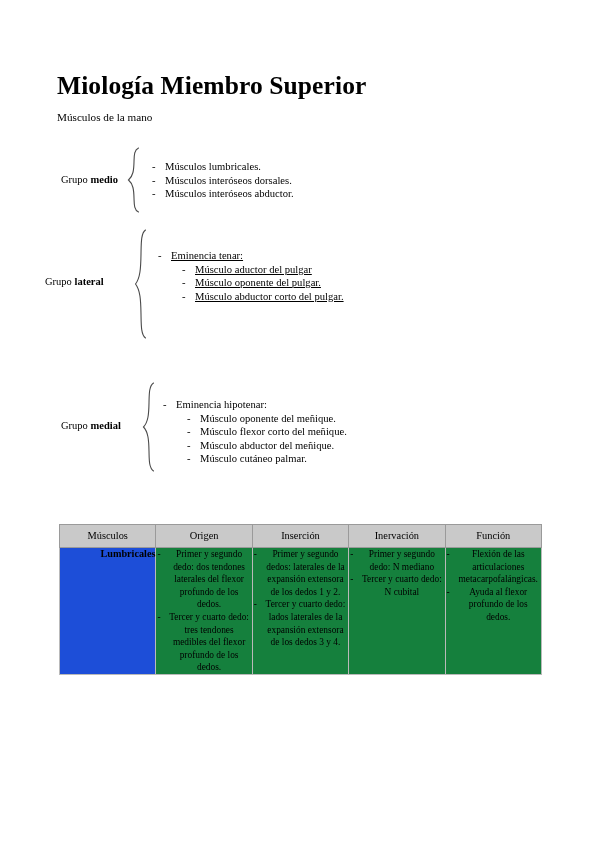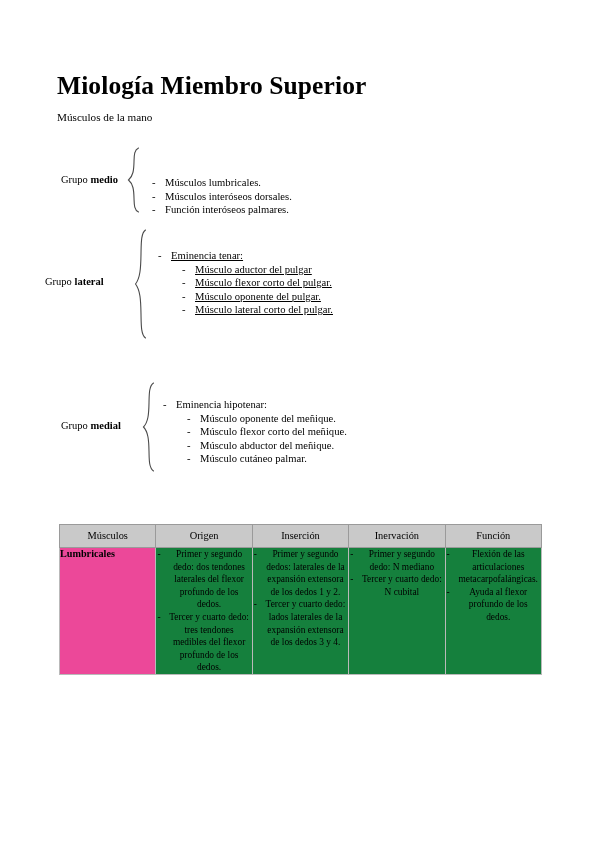--- a/index.html
+++ b/index.html
@@ -103,22 +103,22 @@
     background: #c9c9c9;
     text-align: center;
     font-size: 10.4px;
     font-weight: normal;
     height: 22px;
     line-height: 22px;
     padding: 0 2px;
     border-color: #9a9a9a;
   }
   td.rowhead {
-    background: #ec4899;
-    text-align: left;
+    background: #1d4ed8;
+    text-align: right;
     font-size: 10.2px;
     font-weight: bold;
     padding-top: 7px;
   }
   td.cell {
     background: #15803d;
     padding: 6px 4px 6px 4px;
   }
   .cell-list { margin: 0; }
   .cell-li {
@@ -147,43 +147,42 @@
 
   <div class="group">
     <div class="group-label" style="left:61px; top:174px;">
       <span>Grupo </span><span class="b">medio</span>
     </div>
     <div class="brace" style="left:124px; top:147px;">
       <svg width="20" height="66" viewBox="0 0 20 66">
         <path d="M14.5 1 C10 3, 10.2 9, 10 15 C9.8 23, 9.2 29, 4.5 33 C9.2 37, 9.8 43, 10 51 C10.2 57, 10 63, 14.5 65" fill="none" stroke="#4a4a4a" stroke-width="1.1" stroke-linecap="round"></path>
       </svg>
     </div>
-    <div class="group-list" style="left:152px; top:176px;">
+    <div class="group-list" style="left:152px; top:160px;">
       <div class="li">Músculos lumbricales.</div>
       <div class="li">Músculos interóseos dorsales.</div>
-      <div class="li">Función interóseos palmares.</div>
+      <div class="li">Músculos interóseos abductor.</div>
     </div>
   </div>
 
   <div class="group">
     <div class="group-label" style="left:45px; top:276px;">
       <span>Grupo </span><span class="b">lateral</span>
     </div>
     <div class="brace" style="left:131px; top:229px;">
       <svg width="20" height="110" viewBox="0 0 20 110">
         <path d="M14.5 1 C10 4, 10.2 14, 10 25 C9.8 39, 9.2 49, 4.5 55 C9.2 61, 9.8 71, 10 85 C10.2 96, 10 106, 14.5 109" fill="none" stroke="#4a4a4a" stroke-width="1.1" stroke-linecap="round"></path>
       </svg>
     </div>
     <div class="group-list" style="left:158px; top:249px;text-decoration:underline;">
       <div class="li">Eminencia tenar:</div>
       <div class="sublist">
         <div class="li">Músculo aductor del pulgar</div>
-        <div class="li">Músculo flexor corto del pulgar.</div>
         <div class="li">Músculo oponente del pulgar.</div>
-        <div class="li">Músculo lateral corto del pulgar.</div>
+        <div class="li">Músculo abductor corto del pulgar.</div>
       </div>
     </div>
   </div>
 
   <div class="group">
     <div class="group-label" style="left:61px; top:420px;">
       <span>Grupo </span><span class="b">medial</span>
     </div>
     <div class="brace" style="left:139px; top:382px;">
       <svg width="20" height="90" viewBox="0 0 20 90">

